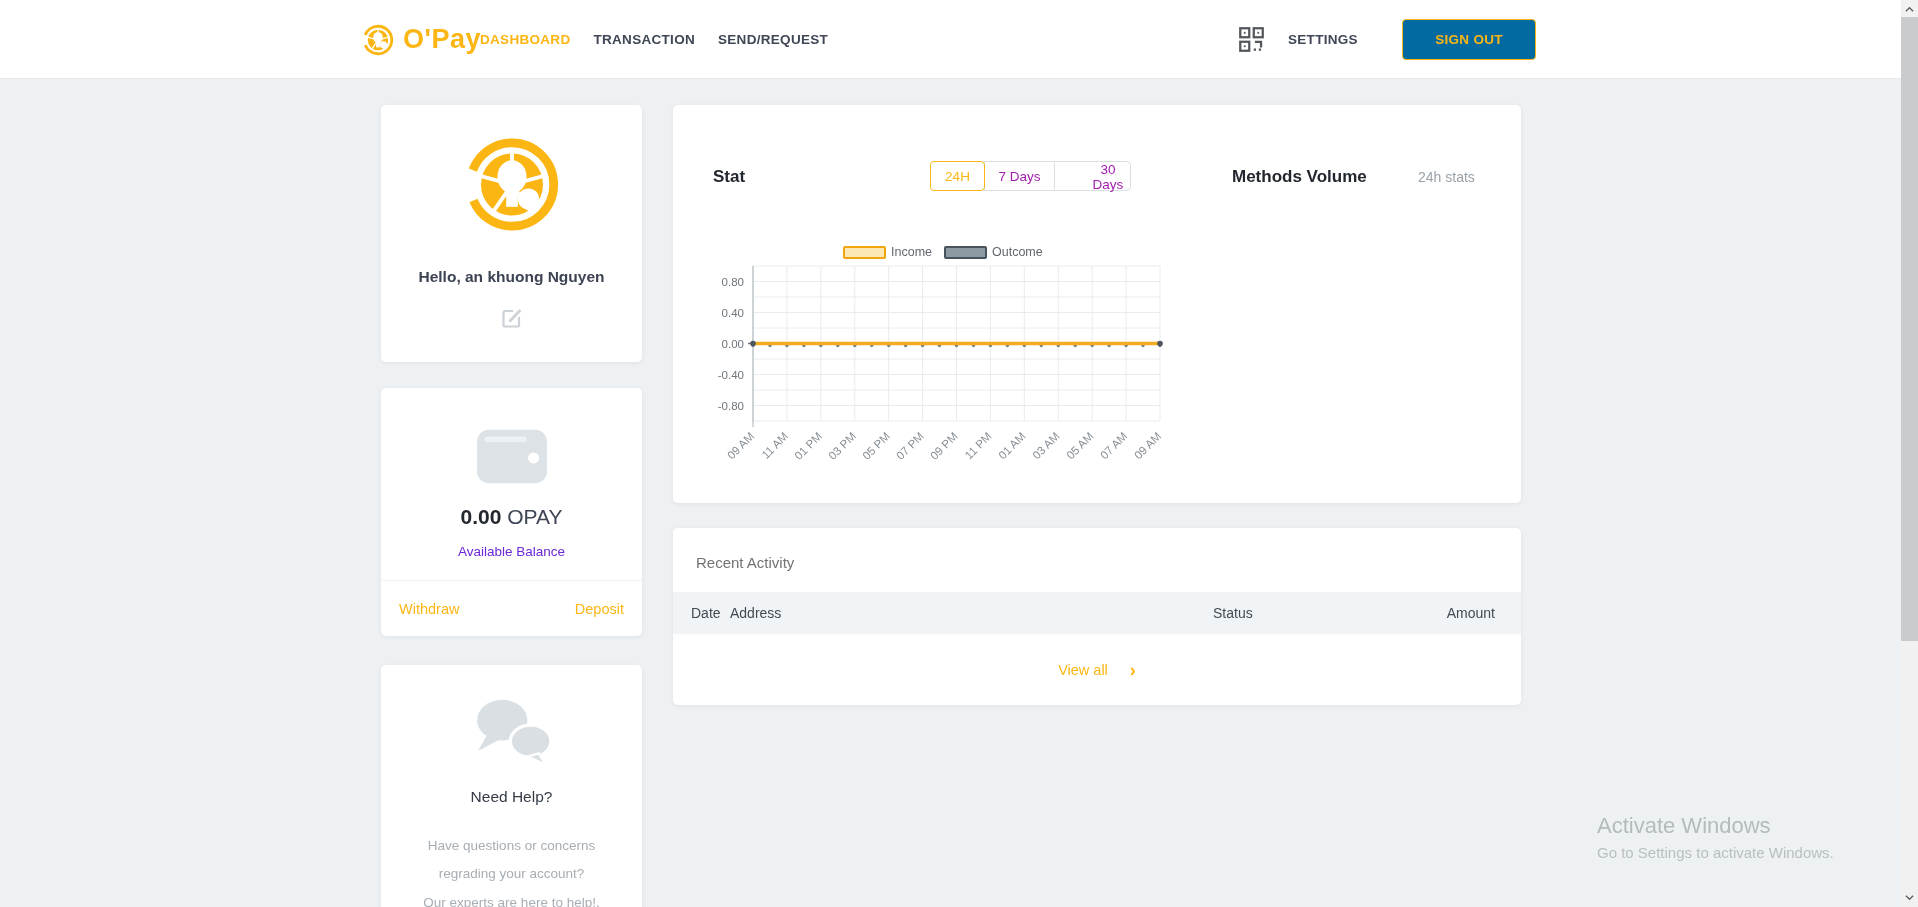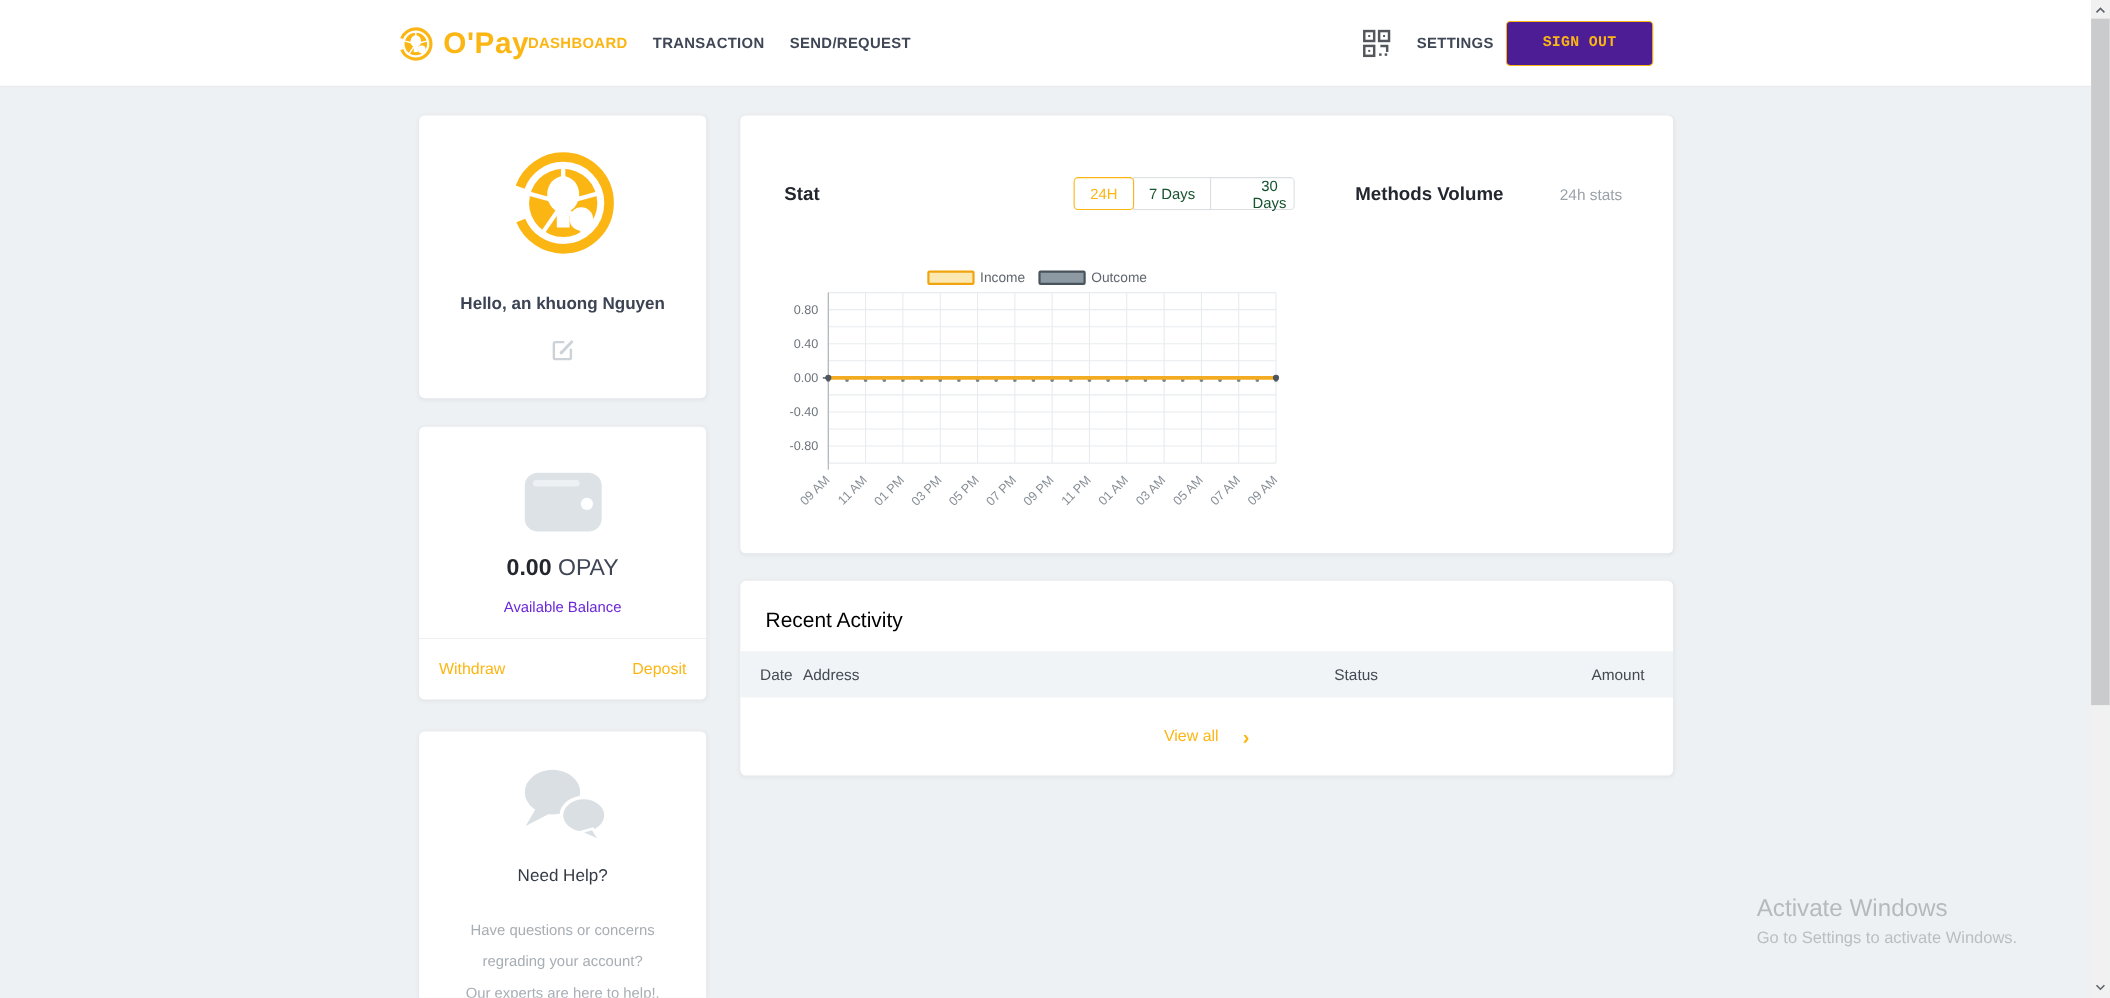--- a/index.html
+++ b/index.html
@@ -22,24 +22,24 @@
     background:#fff; border-bottom:1px solid #e7eaec;
   }
   .brand { position:absolute; left:362px; top:0; height:79px; display:flex; align-items:center; gap:9px; }
   .brand-name { font-size:27px; font-weight:bold; color:#fcb614; letter-spacing:0.5px; }
   .nav-links { position:absolute; left:480px; top:0; height:79px; display:flex; align-items:center; gap:23px; }
   .nav-link { font-size:13.5px; font-weight:bold; letter-spacing:0.3px; color:#3f4655; cursor:pointer; }
   .nav-link.active { color:#fcb614; }
   .qr-btn { position:absolute; left:1238px; top:26px; width:27px; height:27px; cursor:pointer; }
   .settings-link { position:absolute; left:1288px; top:0; height:79px; display:flex; align-items:center;
     font-size:13.5px; font-weight:bold; letter-spacing:0.3px; cursor:pointer; }
-  .signout-btn { position:absolute; left:1369px; top:19px; width:134px; height:41px;
-    background:#4c1d95; border:1.5px solid #fcb614; border-radius:4px; color:#fcb614;
+  .signout-btn { position:absolute; left:1402px; top:19px; width:134px; height:41px;
+    background:#0369a1; border:1.5px solid #fcb614; border-radius:4px; color:#fcb614;
     font-size:13.5px; font-weight:bold; letter-spacing:0.3px; cursor:pointer;
-    font-family:Liberation Mono, monospace; }
+    font-family:Liberation Sans, sans-serif; }
   
   .profile-card { left:381px; top:105px; width:261px; height:257px; }
   .avatar { position:absolute; left:50%; top:31px; transform:translateX(-50%); width:97px; height:97px; }
   .greeting { position:absolute; left:0; right:0; top:163px; text-align:center;
     font-size:15.5px; font-weight:bold; color:#3c4352; }
   .edit-btn { position:absolute; left:50%; top:201px; transform:translateX(-50%);
     width:24px; height:24px; cursor:pointer; }
   .balance-card { left:381px; top:388px; width:261px; height:248px; }
   .wallet-icon { position:absolute; left:50%; top:38px; transform:translateX(-50%); width:75px; height:61px; }
   .balance-amount { position:absolute; left:0; right:0; top:117px; text-align:center; font-size:21px; }
@@ -54,36 +54,36 @@
   .help-card { left:381px; top:665px; width:261px; height:310px; }
   .chat-icon { position:absolute; left:50%; top:30px; transform:translateX(-50%); width:93px; height:73px; }
   .help-title { position:absolute; left:0; right:0; top:123px; text-align:center;
     font-size:15.5px; font-weight:500; color:#343b47; }
   .help-lines { position:absolute; left:0; right:0; top:167px; text-align:center;
     font-size:13.5px; line-height:28.3px; color:#a7aeb4; }
   
   .stat-card { left:673px; top:105px; width:848px; height:398px; }
   .stat-title { position:absolute; left:40px; top:62px; font-size:17px; font-weight:bold; color:#22262e; }
   .range-group { position:absolute; left:257px; top:56px; display:flex; }
-  .range-btn { height:30px; background:#fff; border:1px solid #dcdfe2; font-size:13.5px; color:#14532d;
+  .range-btn { height:30px; background:#fff; border:1px solid #dcdfe2; font-size:13.5px; color:#a21caf;
     font-family:"Liberation Sans", sans-serif; cursor:pointer; }
   .range-btn:nth-child(1){ width:55px; }
   .range-btn:nth-child(2){ width:71px; margin-left:-1px; }
   .range-btn:nth-child(3){ width:77px; margin-left:-1px; border-radius:0 4px 4px 0;padding-left:31px; }
-  .range-btn.active { border:1px solid #fcb614; color:#fcb614; border-radius:4px; position:relative; z-index:1;margin-left:46px; }
+  .range-btn.active { border:1px solid #fcb614; color:#fcb614; border-radius:4px; position:relative; z-index:1; }
   .methods-title { position:absolute; left:559px; top:62px; font-size:17px; font-weight:bold; color:#22262e; }
   .methods-caption { position:absolute; left:745px; top:64px; font-size:14px; color:#9aa2a9; }
   .chart-legend { position:absolute; left:170px; top:140px; display:flex; gap:12px; }
   .legend-item { display:flex; align-items:center; gap:5px; }
   .legend-swatch { width:43px; height:13px; border:2px solid; border-radius:2px; }
   .legend-label { font-size:12.5px; color:#61676e; }
   .stat-chart { position:absolute; left:10px; top:128px; }
   
   .activity-card { left:673px; top:528px; width:848px; height:177px; }
-  .activity-title { position:absolute; left:23px; top:26px; font-size:19px; font-weight:500; color:#000000; }
+  .activity-title { position:absolute; left:23px; top:26px; font-size:15px; font-weight:500; color:#737373; }
   .activity-header { position:absolute; left:0; right:0; top:64px; height:42px; background:#f0f4f6; }
   .col { position:absolute; top:0; height:42px; display:flex; align-items:center;
     font-size:14px; color:#434a54; }
   .col-date { left:18px;text-align:center; } .col-address { left:57px; } .col-status { left:540px; }
   .col-amount { right:26px; }
   .activity-footer { position:absolute; left:0; right:0; top:106px; bottom:0;
     display:flex; align-items:center; justify-content:center; }
   .view-all { display:flex; align-items:center; gap:22px; color:#fcb614;
     font-size:14.5px; font-weight:500; cursor:pointer; }
   .view-all .chev { font-size:18px; font-weight:bold; line-height:14px; }

